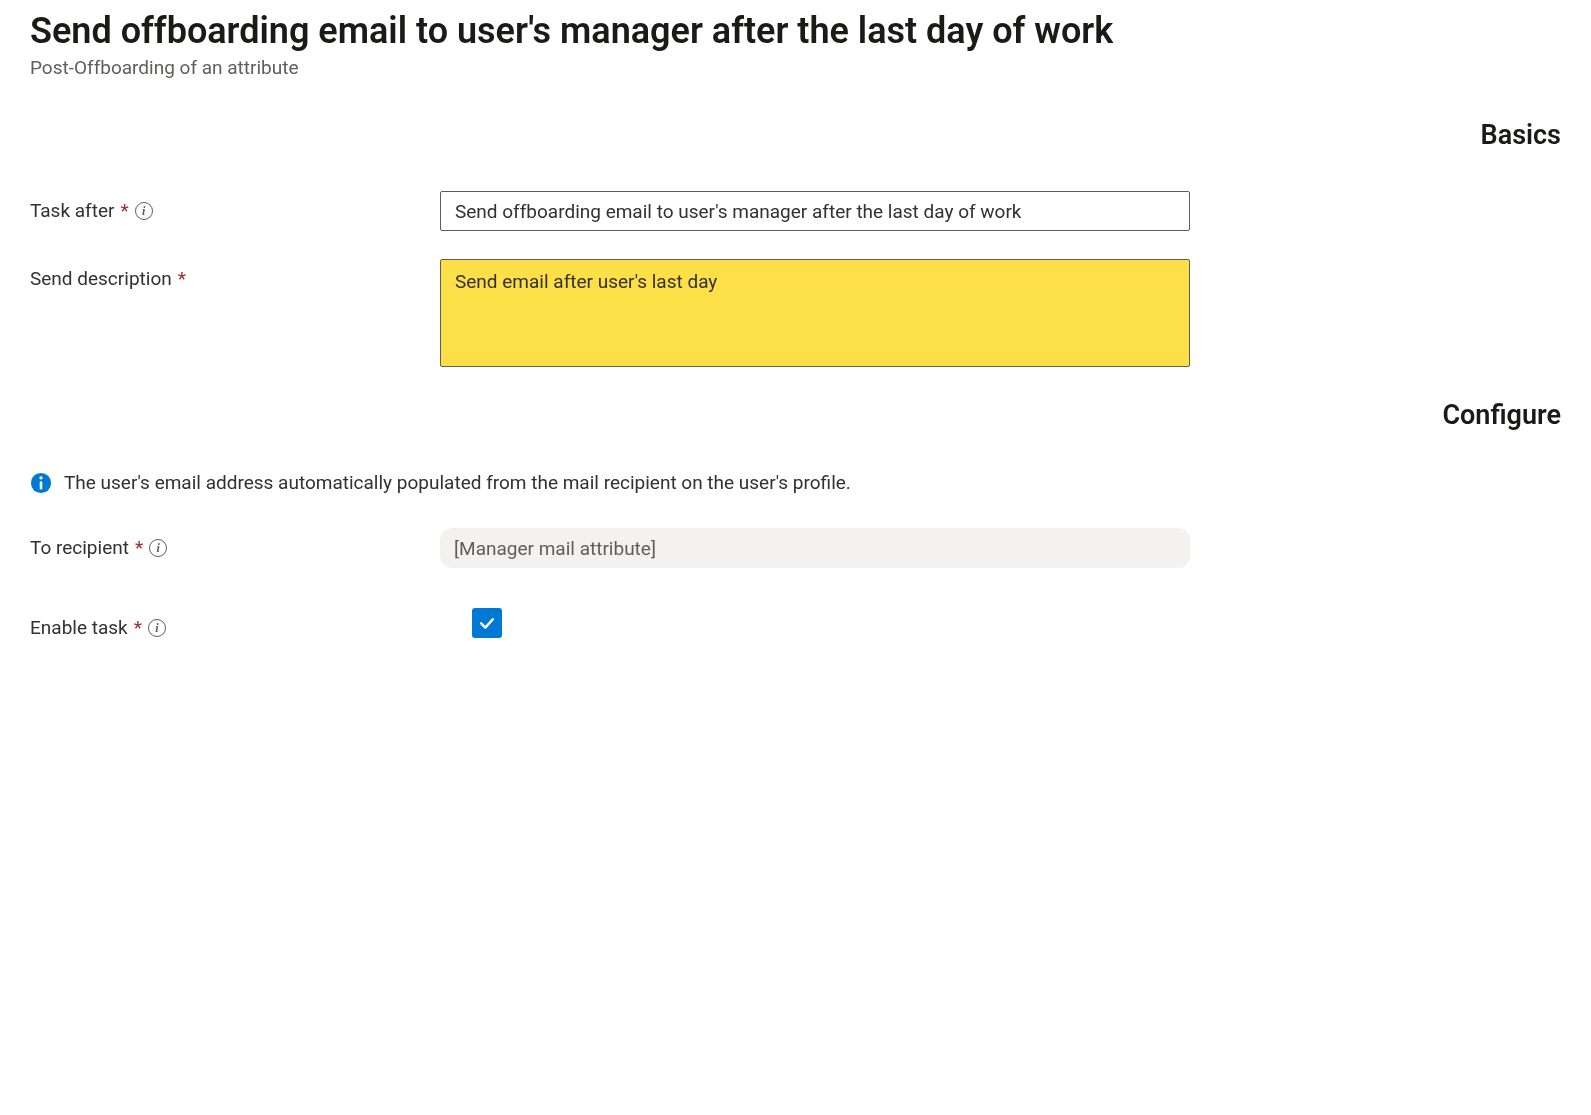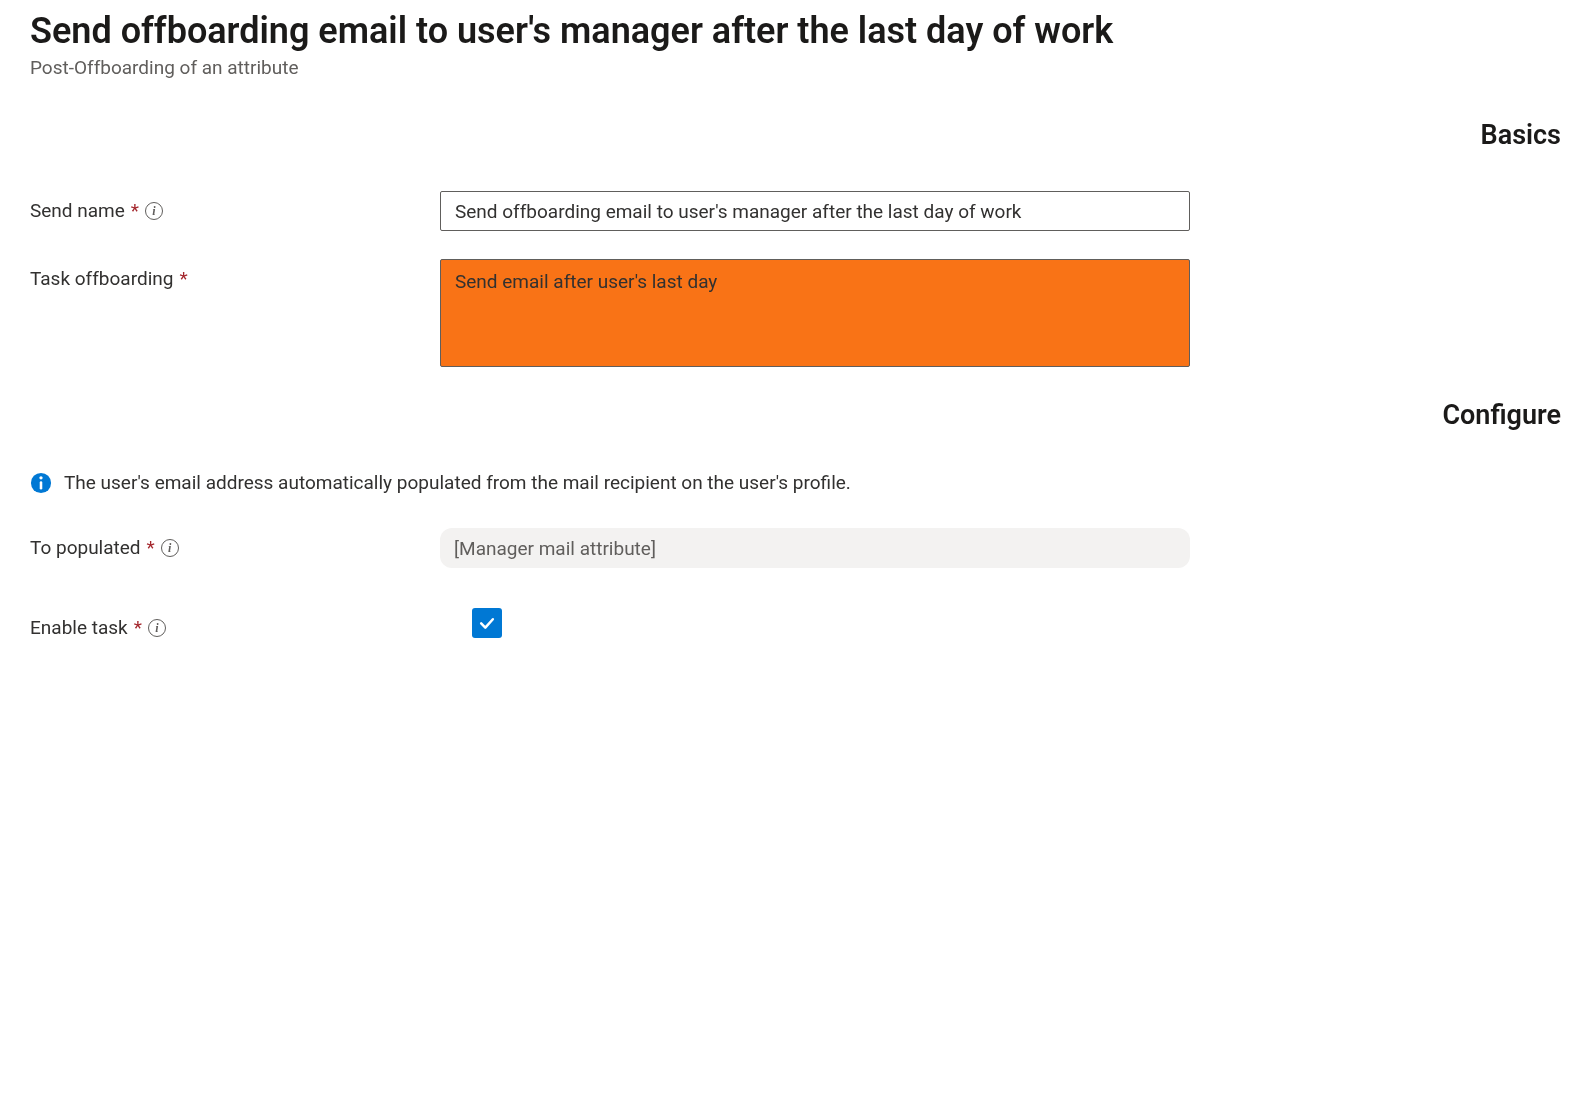--- a/index.html
+++ b/index.html
@@ -80,21 +80,21 @@
   }
   textarea.text-area {
     width: 100%;
     height: 108px;
     padding: 10px 14px;
     font-size: 19px;
     font-family: inherit;
     border: 1px solid #605e5c;
     border-radius: 2px;
     color: #323130;
-    background: #f97316;
+    background: #fde047;
     resize: none;
   }
   .readonly-field {
     width: 100%;
     height: 40px;
     padding: 8px 14px;
     font-size: 19px;
     background: #f3f2f1;
     color: #605e5c;
     border-radius: 12px;
@@ -136,32 +136,32 @@
 </head>
 <body>
 
 <h1 class="page-title">Send offboarding email to user's manager after the last day of work</h1>
 <div class="page-subtitle">Post-Offboarding of an attribute</div>
 
 <h2 class="section-heading">Basics</h2>
 
 <div class="form-row">
   <div class="form-label-cell">
-    <span>Send name</span>
+    <span>Task after</span>
     <span class="req">*</span>
     <span class="info-icon">i</span>
   </div>
   <div class="form-control-cell">
     <input type="text" class="text-input" value="Send offboarding email to user's manager after the last day of work" style="">
   </div>
 </div>
 
 <div class="form-row">
   <div class="form-label-cell">
-    <span>Task offboarding</span>
+    <span>Send description</span>
     <span class="req">*</span>
   </div>
   <div class="form-control-cell">
     <textarea class="text-area" style="">Send email after user's last day</textarea>
   </div>
 </div>
 
 <h2 class="section-heading section-spacer">Configure</h2>
 
 <div class="info-banner">
@@ -170,21 +170,21 @@
       <circle cx="12" cy="12" r="11" fill="#0078d4"></circle>
       <rect x="10.6" y="10" width="2.8" height="9" rx="1.4" fill="#ffffff"></rect>
       <circle cx="12" cy="6.4" r="1.8" fill="#ffffff"></circle>
     </svg>
   </span>
   <span>The user's email address automatically populated from the mail recipient on the user's profile.</span>
 </div>
 
 <div class="form-row">
   <div class="form-label-cell">
-    <span>To populated</span>
+    <span>To recipient</span>
     <span class="req">*</span>
     <span class="info-icon">i</span>
   </div>
   <div class="form-control-cell">
     <div class="readonly-field">[Manager mail attribute]</div>
   </div>
 </div>
 
 <div class="form-row" style="margin-top:40px;gap:32px;">
   <div class="form-label-cell">

